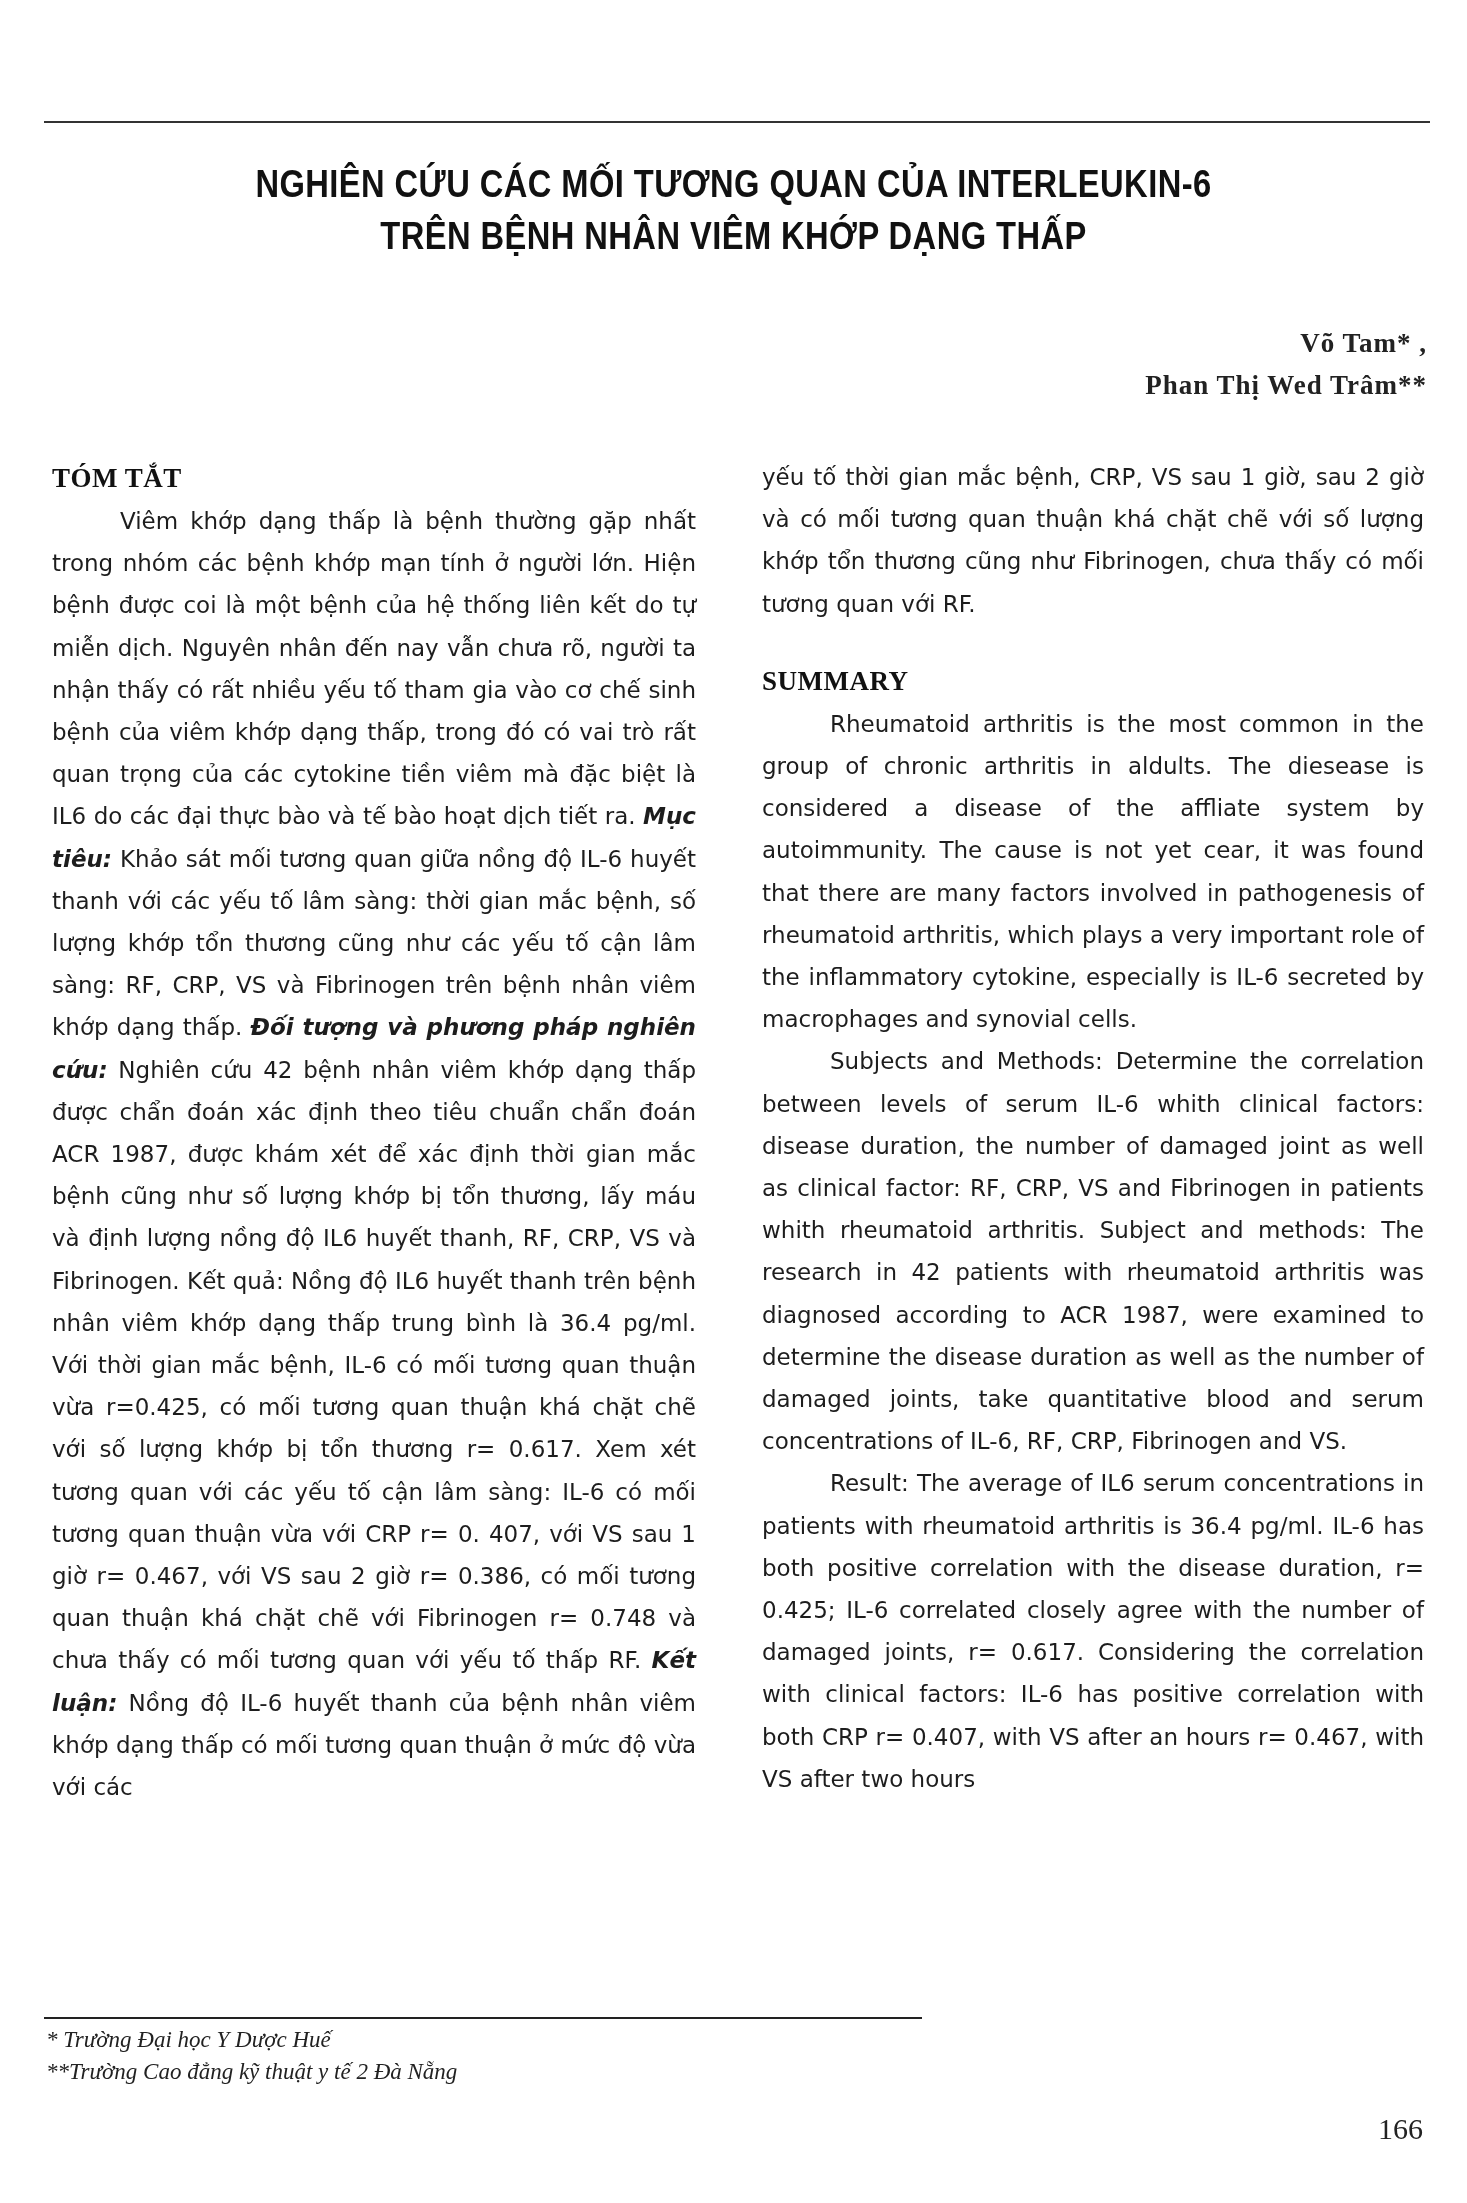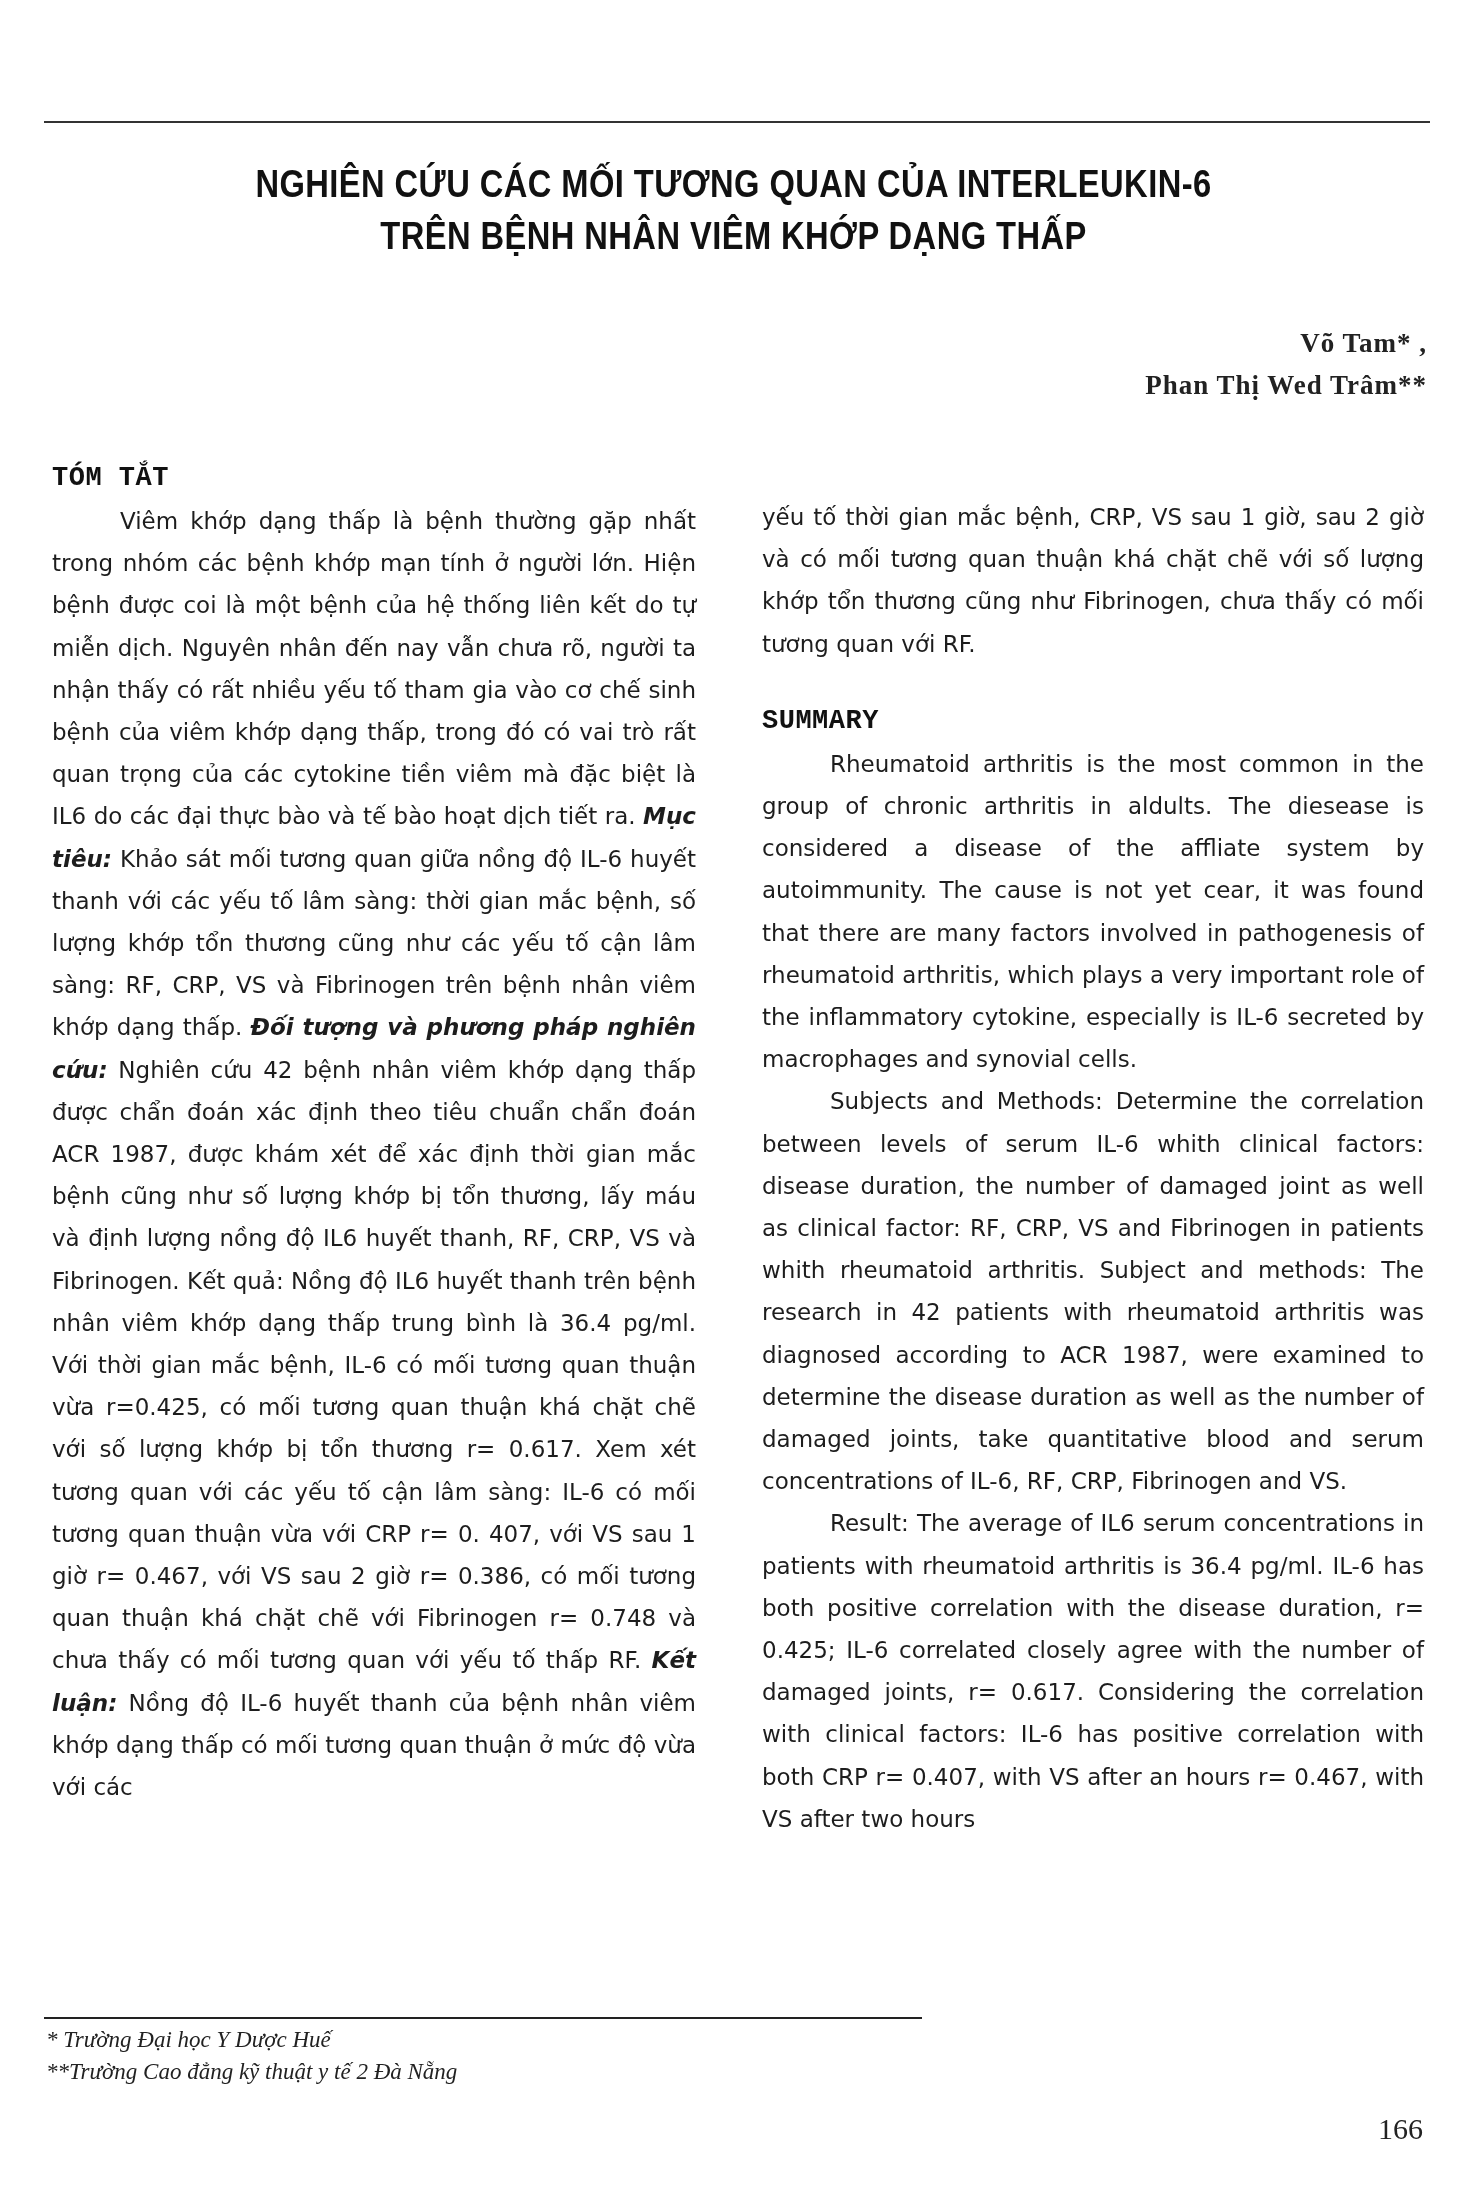--- a/index.html
+++ b/index.html
@@ -27,24 +27,24 @@
       position: absolute; right: 40px; top: 322px; text-align: right;
       font-family: "Liberation Serif", serif; font-weight: bold; font-size: 27px;
       line-height: 42px; color: #222; letter-spacing: 1px; margin-left: 28px;
     }
 
     .col { position: absolute; font-family: "DejaVu Sans", sans-serif; font-size: 23px;
       line-height: 42.2px; text-align: justify; color: #1d1d1d; }
     .col-left { left: 52px; width: 644px; top: 456px; }
     .col-right { left: 762px; width: 662px; top: 456px; }
 
-    .sec-head { font-family: Liberation Mono, monospace; font-weight: bold; font-size: 27px;
+    .sec-head { font-family: Liberation Serif, serif; font-weight: bold; font-size: 27px;
       line-height: 44px; color: #111; letter-spacing: 0.5px; }
     .para { text-indent: 68px; margin: 0; }
-    .para.noindent { text-indent: 0; margin-top: 40px; }
+    .para.noindent { text-indent: 0; }
     .bi { font-weight: bold; font-style: italic; }
     .gap { height: 34px; }
 
     .foot-rule {
       position: absolute; left: 44px; width: 878px; top: 2017px; height: 0;
       border-top: 2px solid #222;
     }
     .footnotes {
       position: absolute; left: 46px; top: 2024px;
       font-family: "Liberation Serif", serif; font-style: italic; font-size: 23px;

